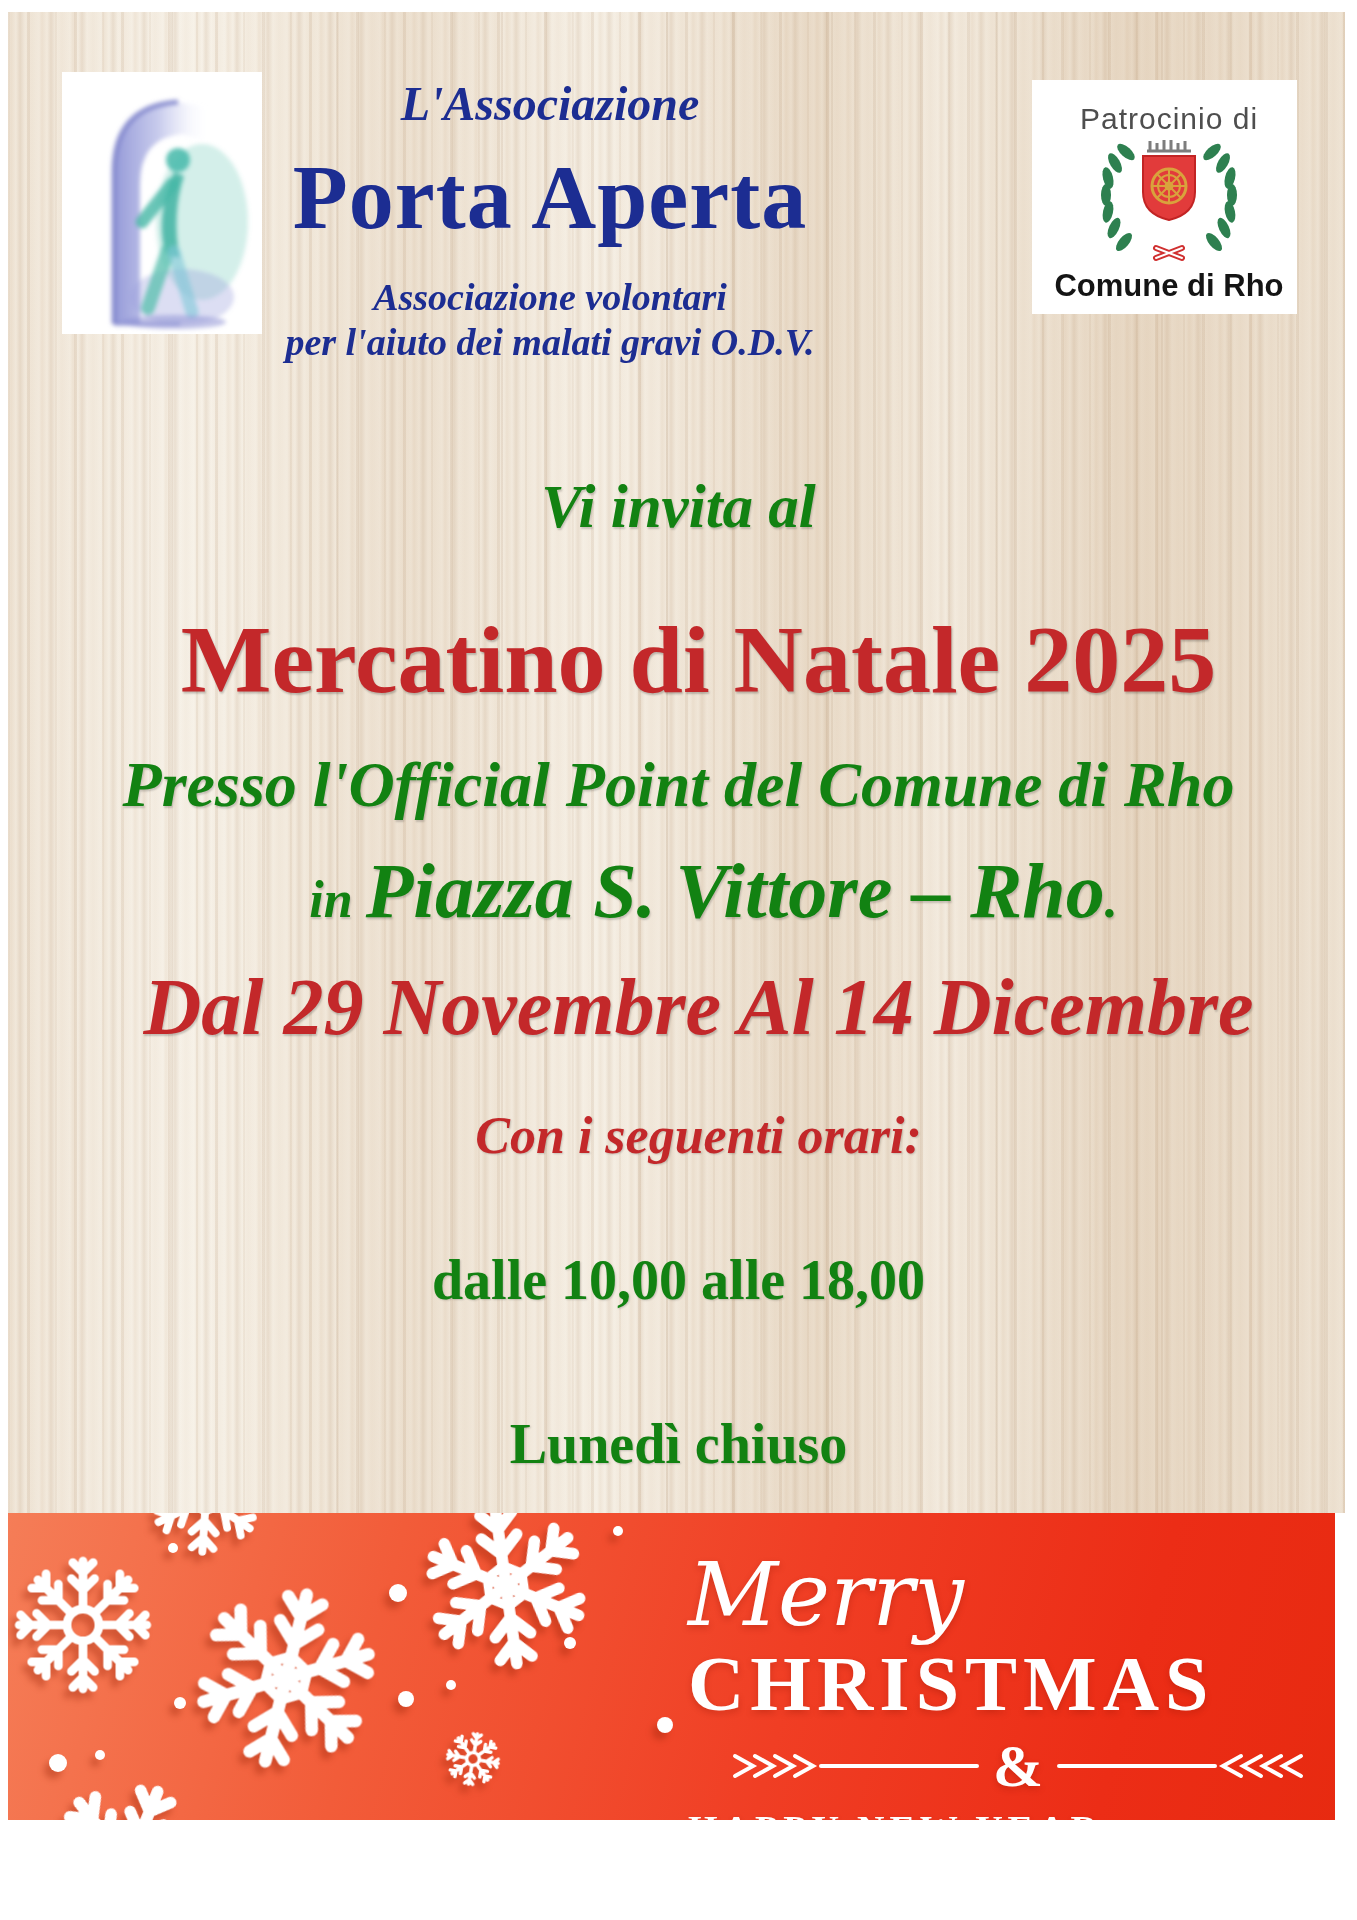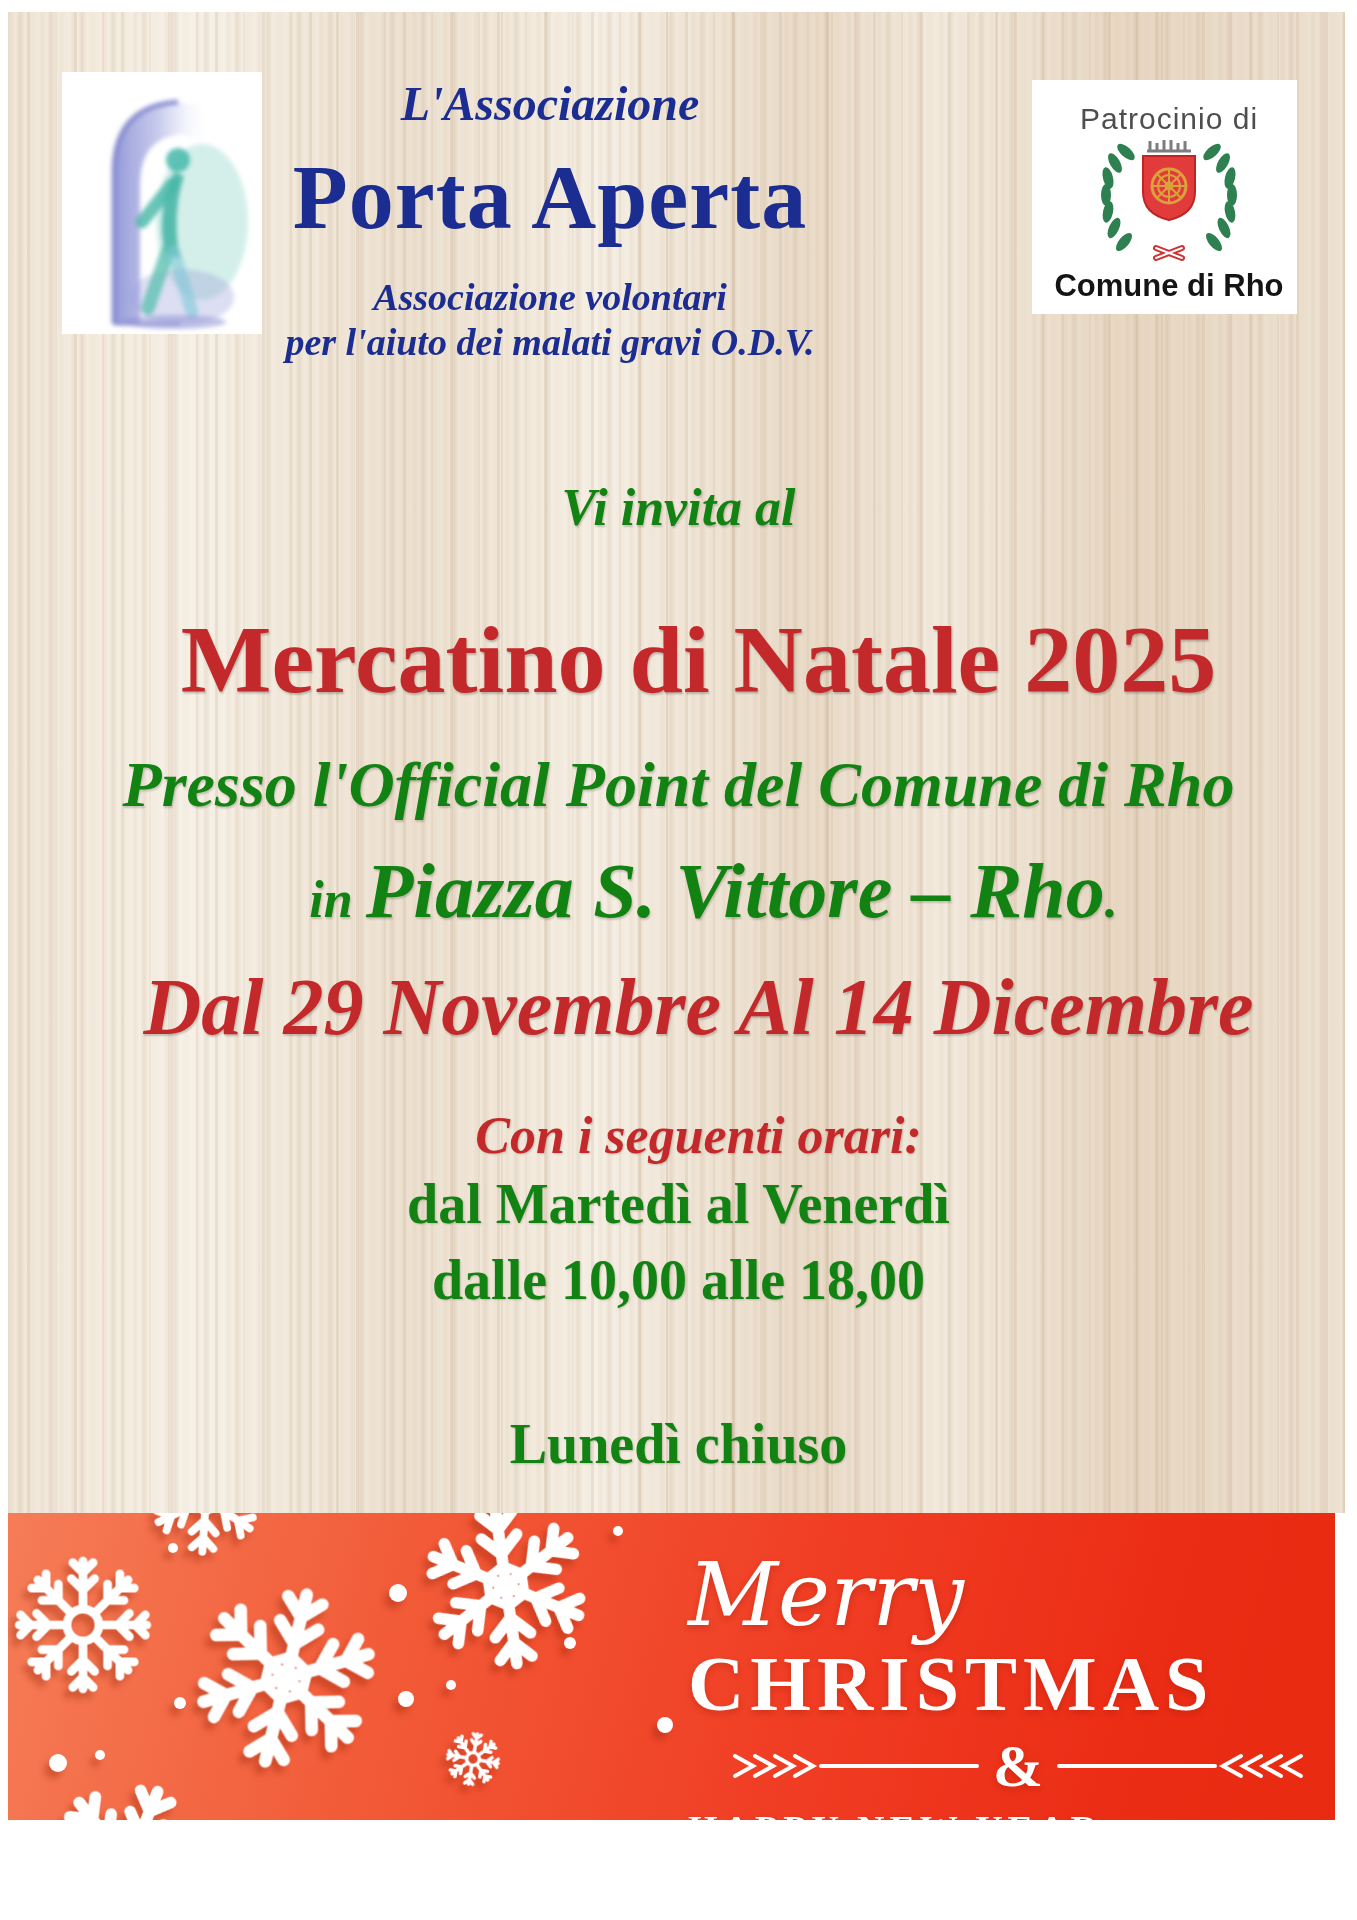--- a/index.html
+++ b/index.html
@@ -34,21 +34,21 @@
   .patro-label{margin-top:22px;font-size:30px;color:#4e4e4e;letter-spacing:1px;}
   .patro-name{font-size:31px;color:#141414;font-weight:bold;letter-spacing:0px;margin-top:4px;}
   .assoc{position:absolute;left:250px;top:76px;width:600px;text-align:center;color:#1c2d92;}
   .assoc-intro{font-size:48px;font-weight:bold;font-style:italic;}
   .assoc-name{font-size:90px;font-weight:bold;line-height:1.0;margin-top:22px;letter-spacing:1px;}
   .assoc-sub{font-size:38px;font-weight:bold;font-style:italic;line-height:1.18;margin-top:32px;}
   
   .line{position:absolute;left:0;width:100%;text-align:center;white-space:nowrap;}
   .t-green{color:#128212;}
   .t-red{color:#c3282a;padding-left:20px;}
-  .vi-invita{top:472px;font-size:52px;font-weight:bold;font-style:italic;text-shadow:1px 2px 2px rgba(0,0,0,0.18);margin-top:6px;}
+  .vi-invita{top:472px;font-size:61px;font-weight:bold;font-style:italic;text-shadow:1px 2px 2px rgba(0,0,0,0.18);}
   .mercatino{top:604px;font-size:96px;font-weight:bold;text-shadow:1px 2px 2px rgba(0,0,0,0.22);}
   .presso{top:748px;font-size:64px;font-weight:bold;font-style:italic;text-shadow:1px 2px 2px rgba(0,0,0,0.18);}
   .piazza{top:846px;font-size:78px;font-weight:bold;font-style:italic;text-shadow:1px 2px 2px rgba(0,0,0,0.18);margin-left:35px;}
   .piazza .small{font-size:52px;}
   .piazza .dot{font-size:52px;}
   .dal{top:962px;font-size:80px;font-weight:bold;font-style:italic;text-shadow:1px 2px 2px rgba(0,0,0,0.2);}
   .orari{top:1106px;font-size:52px;font-weight:bold;font-style:italic;text-shadow:1px 1px 2px rgba(0,0,0,0.18);}
   .sched{font-size:56px;font-weight:bold;text-shadow:1px 1px 2px rgba(0,0,0,0.18);}
   .s1{top:1172px;} .s2{top:1248px;} .s3{top:1336px;} .s4{top:1412px;}
   
@@ -165,21 +165,20 @@
     <div class="patro-name">Comune di Rho</div>
   </div>
 
   <div class="line vi-invita t-green">Vi invita al</div>
   <div class="line mercatino t-red">Mercatino di Natale 2025</div>
   <div class="line presso t-green">Presso l'Official Point del Comune di Rho</div>
   <div class="line piazza t-green"><span class="small">in </span><span>Piazza S. Vittore – Rho</span><span class="dot">.</span></div>
   <div class="line dal t-red">Dal 29 Novembre Al 14 Dicembre</div>
 
   <div class="line orari t-red">Con i seguenti orari:</div>
-  <div class="line sched s1 t-green">dal Martedì al Venerdì</div>
   <div class="line sched s2 t-green">dalle 10,00 alle 18,00</div>
   <div class="line sched s4 t-green">Lunedì chiuso</div>
 
   <div class="banner">
     <svg class="flakes" width="1327" height="373" viewBox="0 0 1327 373">
       <defs>
         <symbol id="flake6" viewBox="-50 -50 100 100">
           <g stroke="#ffffff" stroke-width="6.5" stroke-linecap="round" fill="none">
             <g id="arm6">
               <path d="M0 0 L0 -44 M0 -18 L-10 -28 M0 -18 L10 -28 M0 -32 L-9 -41 M0 -32 L9 -41"></path>

